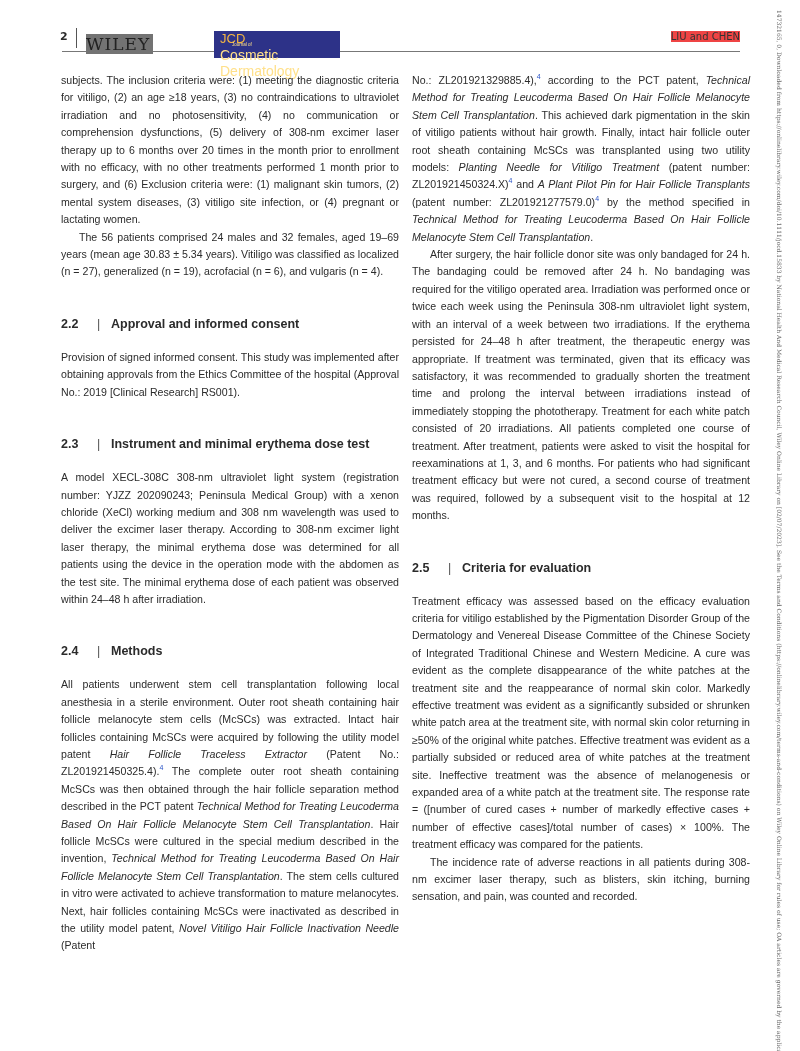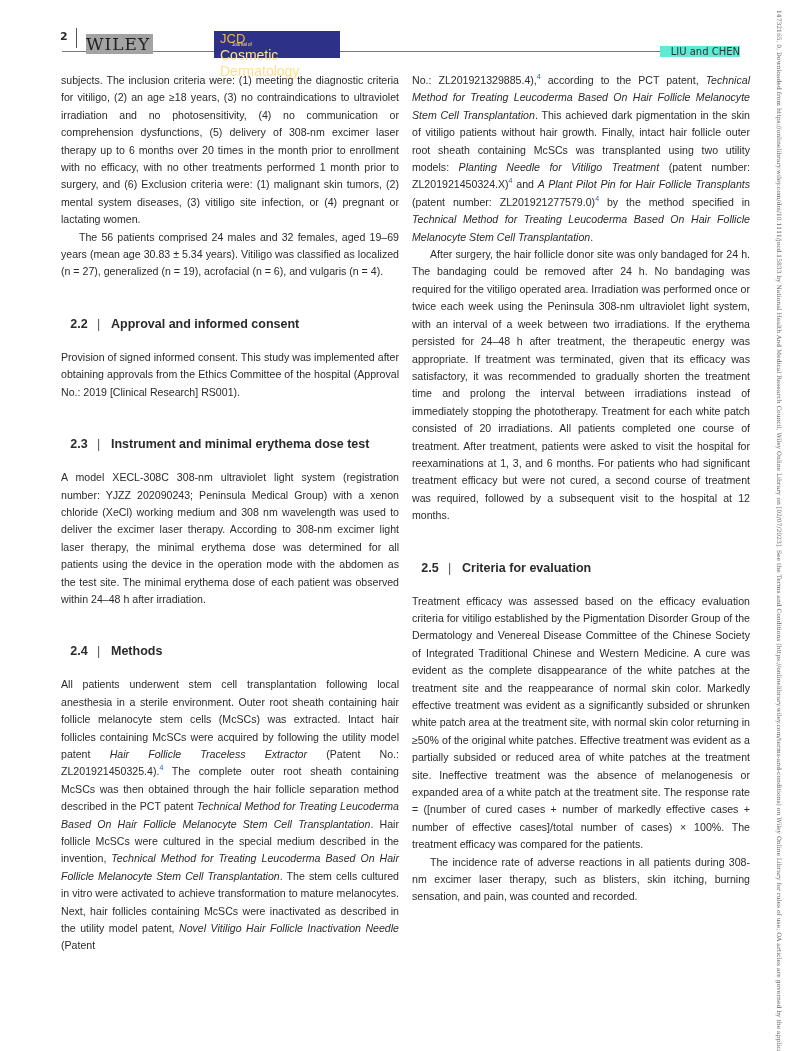--- a/index.html
+++ b/index.html
@@ -3,35 +3,35 @@
 <meta charset="utf-8">
 <style>
   html, body { margin:0; padding:0; background:#ffffff; }
   body { width:800px; height:1051px; position:relative; overflow:hidden;
          font-family:"DejaVu Sans", sans-serif; color:#2b2b2b; }
   .header { position:absolute; top:24px; left:60px; width:680px; height:36px; }
   .pagenum { position:absolute; left:0; top:6px; font-size:11px; font-weight:bold; }
   .vbar { position:absolute; left:16px; top:4px; width:1px; height:20px; background:#555; }
   .hline { position:absolute; left:2px; top:27px; width:678px; height:1px; background:#777; }
   .wiley { position:absolute; left:26px; top:10px; font-family:"DejaVu Serif", serif;
-           font-size:17px; letter-spacing:1px; color:#222; background:#a3a3a3; padding-right:3px; }
+           font-size:17px; letter-spacing:1px; color:#222; background:#737373; padding-right:3px; }
   .jcd { position:absolute; left:154px; top:7px; width:126px; height:27px; background:#2d3288;
          color:#ffd24a; font-family:"Liberation Sans", sans-serif; }
   .jcd .big { position:absolute; left:6px; top:0px; font-size:13px; color:#f5b642; }
   .jcd .small1 { position:absolute; left:18px; top:11px; font-size:4.5px; color:#ffe08a; }
   .jcd .small2 { position:absolute; left:6px; top:16px; font-size:14px; color:#ffe08a; }
-  .authors { position:absolute; right:0; top:22px; font-size:10px; color:#333; background:#5eead4;padding-left:11px; }
+  .authors { position:absolute; right:0; top:7px; font-size:10px; color:#333; background:#ef4444; }
   .col { position:absolute; top:72px; width:338px; font-family:"Liberation Sans", sans-serif;
          font-size:10.6px; line-height:17.4px; text-align:justify; }
   .col.left { left:61px; }
   .col.right { left:412px; }
   .col p { margin:0; }
   .col p.ind { text-indent:18px; }
   .sec { font-size:12.5px; font-weight:bold; margin:34px 0 16px 0; line-height:18px; text-align:left; }
-  .sec .num { display:inline-block; width:36px;text-align:center; }
+  .sec .num { display:inline-block; width:36px; }
   .sec .bar { display:inline-block; width:14px; font-weight:normal; color:#555; }
   .cite { color:#2a54c7; font-size:7px; vertical-align:super; line-height:0; }
   .sidebar { position:absolute; left:776px; top:10px; width:14px; height:1030px; }
   .sidebar span { position:absolute; left:0; top:0; writing-mode:vertical-rl; font-family:"DejaVu Serif", serif;
                   font-size:6px; color:#666; white-space:nowrap; }
 </style>
 </head>
 <body>
 
 <div class="header">

